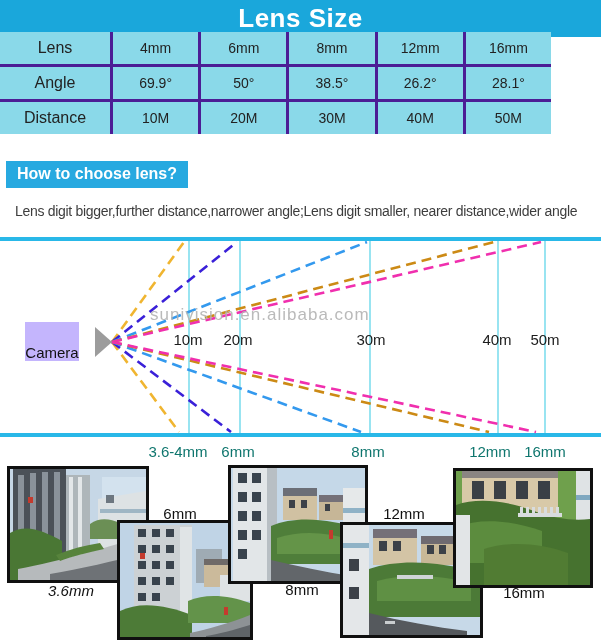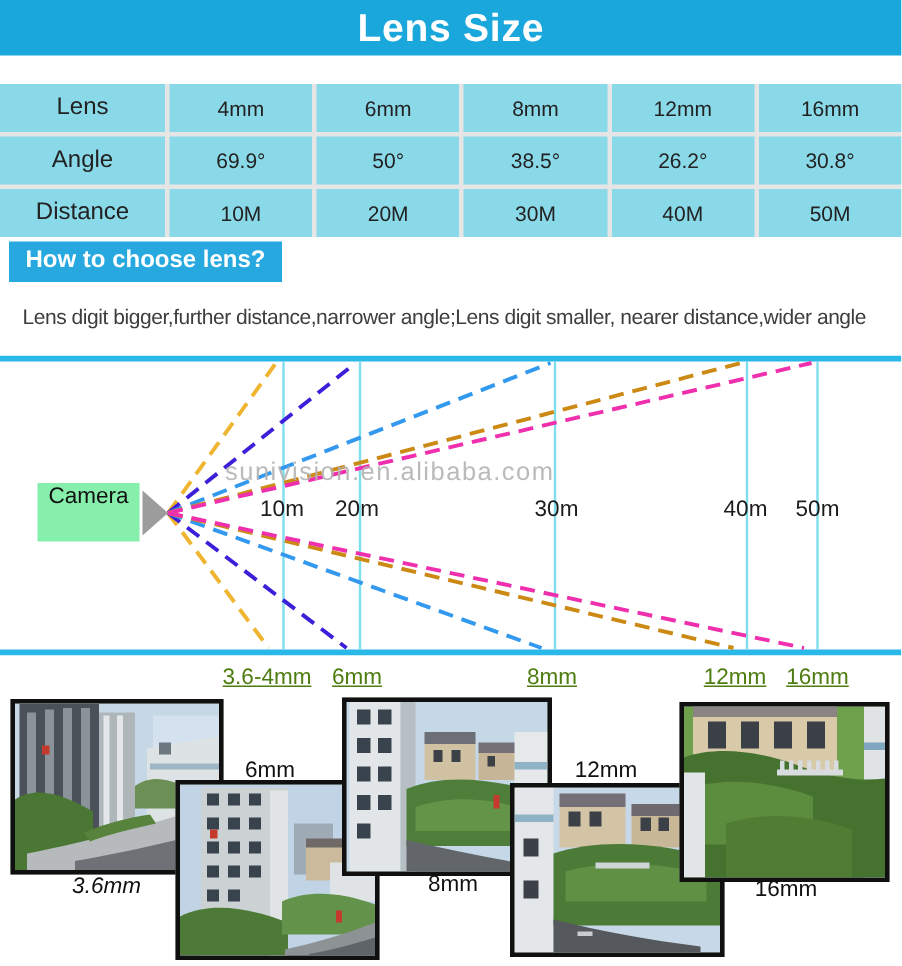--- a/index.html
+++ b/index.html
@@ -3,44 +3,44 @@
 <meta charset="utf-8">
 <style>
   html,body{margin:0;padding:0;background:#fff;}
   #stage{position:relative;width:601px;height:644px;background:#ffffff;overflow:hidden;
          font-family:"Liberation Sans", sans-serif;color:#1c1c1c;padding-left:38px;}
   
   .tbl{position:absolute;left:0;top:0;width:601px;height:145px;background:#ffffff;}
   .tbl-header{position:absolute;left:0;top:0;width:601px;height:37px;background:#1aa7db;
       display:flex;align-items:center;justify-content:center;}
   .tbl-header span{color:#ffffff;font-size:26px;font-weight:bold;letter-spacing:0.5px;}
-  .tbl-grid{position:absolute;left:0;top:56px;width:601px;height:102px;
+  .tbl-grid{position:absolute;left:0;top:32px;width:551px;height:102px;
       display:grid;grid-template-columns:110px repeat(5,1fr);grid-template-rows:repeat(3,1fr);
-      gap:3px;background:#e5e5e5;}
+      gap:3px;background:#4c1d95;}
   .cell{background:#8ad9e9;display:flex;align-items:center;justify-content:center;
       font-size:14px;color:#222;}
   .cell.rowhead{font-size:16px;}
   
   .howto-box{position:absolute;left:6px;top:161px;background:#27a9e0;color:#fff;
       font-size:16px;font-weight:bold;padding:4px 11px 5px 11px;}
   .desc{position:absolute;left:4px;top:203px;width:597px;font-size:14px;color:#3d3d3d;
       letter-spacing:-0.3px;white-space:nowrap;margin-left:11px;}
   
   .diagram{position:absolute;left:0;top:237px;width:601px;height:200px;}
-  .camera-box{position:absolute;left:25px;top:322px;width:68px;height:39px;background:#86efac;
-      display:flex;align-items:flex-start;justify-content:center;z-index:3;}
+  .camera-box{position:absolute;left:25px;top:322px;width:54px;height:39px;background:#c4b5fd;
+      display:flex;align-items:flex-end;justify-content:center;z-index:3;}
   .camera-box span{font-size:15px;color:#111;}
   .camera-cone{position:absolute;left:95px;top:327px;width:0;height:0;
       border-left:17px solid #9c9c9c;border-top:15px solid transparent;
       border-bottom:15px solid transparent;z-index:3;}
   .watermark{position:absolute;left:150px;top:305px;font-size:17px;color:#b3b3b3;
       opacity:0.9;letter-spacing:1px;z-index:2;white-space:nowrap;}
   .dlabel{position:absolute;top:331px;transform:translateX(-50%);font-size:15px;color:#1c1c1c;
       z-index:4;background:transparent;}
-  .llabel{position:absolute;top:443px;transform:translateX(-50%);font-size:15px;color:#4d7c0f;text-decoration:underline;}
+  .llabel{position:absolute;top:443px;transform:translateX(-50%);font-size:15px;color:#0f766e;}
   
   .photo{position:absolute;border:3px solid #101010;background:#9db0a0;overflow:hidden;}
   .photo svg{display:block;width:100%;height:100%;}
   .plabel{position:absolute;transform:translateX(-50%);font-size:15px;color:#101010;z-index:10;}
 </style>
 </head>
 <body>
 
 <div id="stage">
 
@@ -54,21 +54,21 @@
       <div class="cell">6mm</div>
       <div class="cell">8mm</div>
       <div class="cell">12mm</div>
       <div class="cell">16mm</div>
 
       <div class="cell rowhead">Angle</div>
       <div class="cell">69.9°</div>
       <div class="cell">50°</div>
       <div class="cell">38.5°</div>
       <div class="cell">26.2°</div>
-      <div class="cell">30.8°</div>
+      <div class="cell">28.1°</div>
 
       <div class="cell rowhead">Distance</div>
       <div class="cell">10M</div>
       <div class="cell">20M</div>
       <div class="cell">30M</div>
       <div class="cell">40M</div>
       <div class="cell">50M</div>
     </div>
   </div>
 

